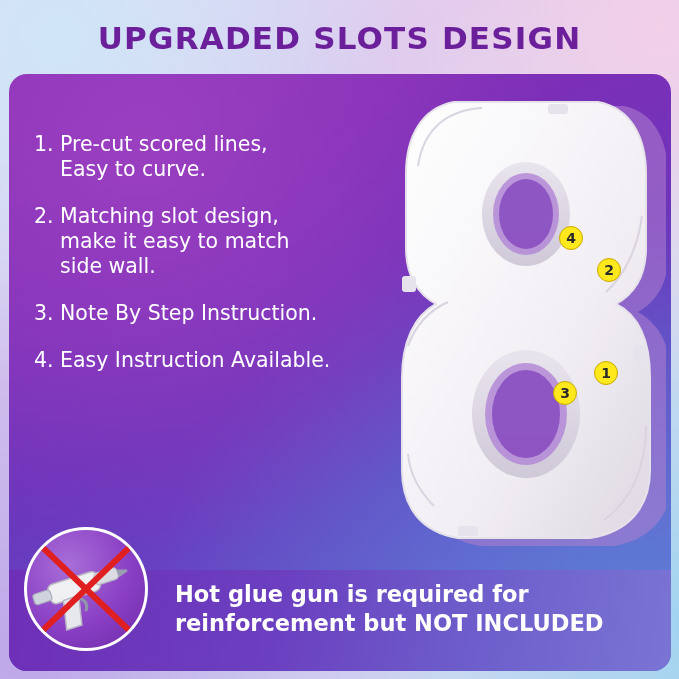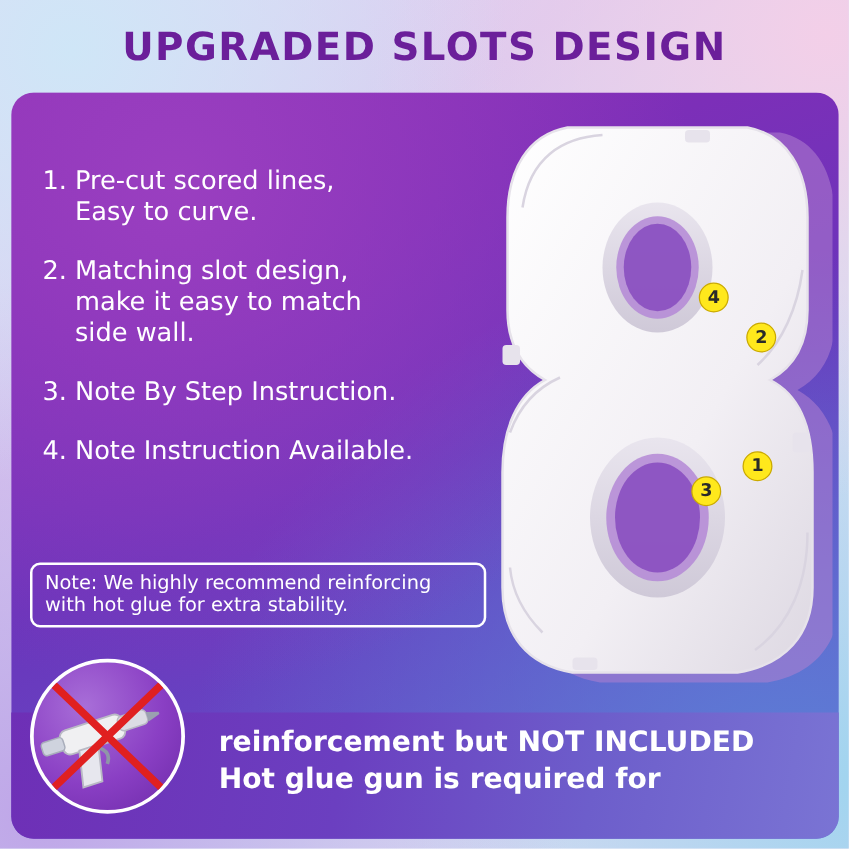--- a/index.html
+++ b/index.html
@@ -157,25 +157,24 @@
     <div class="bullet">
       <span class="num">2.</span>
       <span class="txt">Matching slot design,<br>make it easy to match<br>side wall.</span>
     </div>
     <div class="bullet">
       <span class="num">3.</span>
       <span class="txt">Note By Step Instruction.</span>
     </div>
     <div class="bullet">
       <span class="num">4.</span>
-      <span class="txt">Note Instruction Available.</span>
+      <span class="txt">Easy Instruction Available.</span>
     </div>
   </div>
 
-  <div class="note">Note: We highly recommend reinforcing with hot glue for extra stability.</div>
 
   <div class="banner"></div>
 
   <div class="badge">
     <svg width="118" height="118" viewBox="0 0 118 118">
       <g transform="rotate(-18 59 59)">
 
         <rect x="22" y="44" width="52" height="20" rx="6" fill="#f0f0f2" stroke="#b9b9c4" stroke-width="1.5"></rect>
         <rect x="70" y="47" width="24" height="12" rx="4" fill="#dcdce4" stroke="#b9b9c4" stroke-width="1.2"></rect>
         <path d="M94 50 L104 53 L104 55 L94 58 Z" fill="#9aa0b0"></path>
@@ -186,19 +185,19 @@
 
         <rect x="6" y="48" width="18" height="11" rx="3" fill="#cfd3de" stroke="#a9aebb" stroke-width="1.2"></rect>
       </g>
 
       <line x1="12" y1="14" x2="106" y2="104" stroke="#e02020" stroke-width="6" stroke-linecap="round"></line>
       <line x1="106" y1="14" x2="12" y2="104" stroke="#e02020" stroke-width="6" stroke-linecap="round"></line>
     </svg>
   </div>
 
   <div class="banner-text">
+    <div>Hot glue gun is required for</div>
     <div>
       <span>reinforcement but </span><span class="strong">NOT INCLUDED</span>
     </div>
-    <div>Hot glue gun is required for</div>
   </div>
 
 </div>
 
 </body></html>

